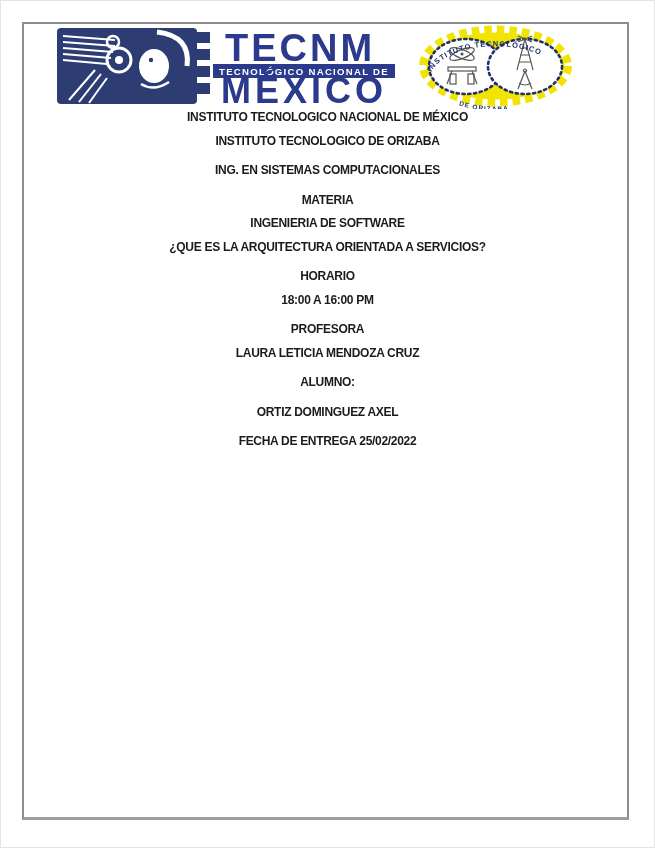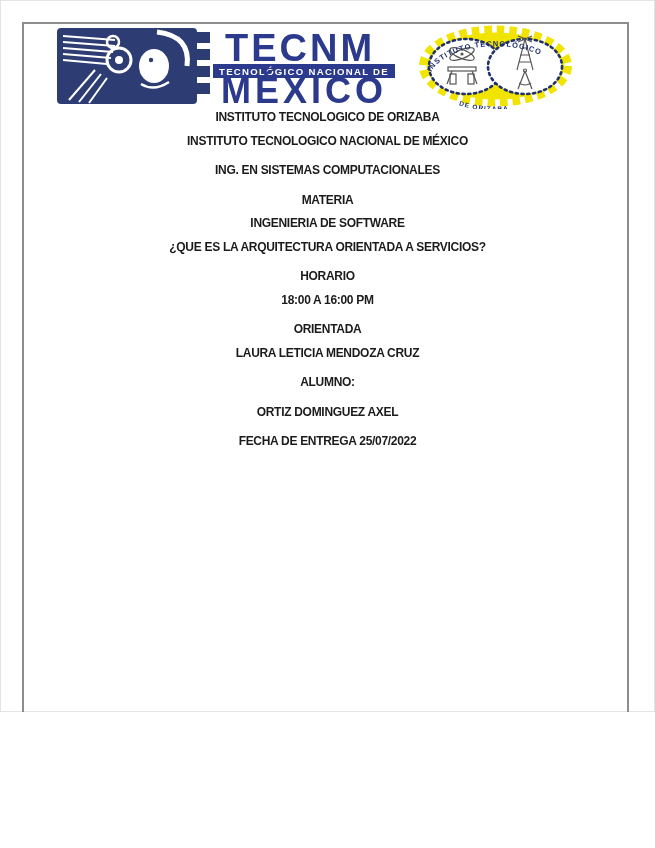--- a/index.html
+++ b/index.html
@@ -2,21 +2,21 @@
 <html><head>
 <meta charset="utf-8">
 <style>
   html,body { margin:0; padding:0; background:#ffffff; }
   body {
     width:655px; height:848px;
     font-family:"Liberation Sans", sans-serif;
     -webkit-font-smoothing:antialiased;
   }
   .page {
-    position:relative; width:655px; height:712px;
+    position:relative; width:655px; height:848px;
     background:#ffffff; overflow:hidden;
     box-shadow: inset 0 0 0 1px #e4e4e4;
   }
   .page-border {
     position:absolute; left:22px; top:22px;
     width:603px; height:793px;
     border:2px solid #8d8d8d;
     border-bottom-width:3px; border-bottom-color:#9e9e9e;
     pointer-events:none;
   }
@@ -110,28 +110,28 @@
     </g>
     <text font-size="7.5" font-weight="bold" fill="#20306e" letter-spacing="1">
       <textPath href="#arcTop" startOffset="4">INSTITUTO TECNOLÓGICO</textPath>
     </text>
     <text font-size="6.5" font-weight="bold" fill="#20306e" letter-spacing="1">
       <textPath href="#arcBottom" startOffset="12">DE ORIZABA</textPath>
     </text>
   </svg>
 
   <div class="doc-text">
+    <div class="line">INSTITUTO TECNOLOGICO NACIONAL DE MÉXICO</div>
     <div class="line">INSTITUTO TECNOLOGICO DE ORIZABA</div>
-    <div class="line">INSTITUTO TECNOLOGICO NACIONAL DE MÉXICO</div>
     <div class="line gap">ING. EN SISTEMAS COMPUTACIONALES</div>
     <div class="line gap">MATERIA</div>
     <div class="line">INGENIERIA DE SOFTWARE</div>
     <div class="line">¿QUE ES LA ARQUITECTURA ORIENTADA A SERVICIOS?</div>
     <div class="line gap">HORARIO</div>
     <div class="line">18:00 A 16:00 PM</div>
-    <div class="line gap">ORIENTADA</div>
+    <div class="line gap">PROFESORA</div>
     <div class="line">LAURA LETICIA MENDOZA CRUZ</div>
     <div class="line gap">ALUMNO:</div>
     <div class="line gap">ORTIZ DOMINGUEZ AXEL</div>
-    <div class="line gap">FECHA DE ENTREGA 25/07/2022</div>
+    <div class="line gap">FECHA DE ENTREGA 25/02/2022</div>
   </div>
 
 </div>
 
 </body></html>

